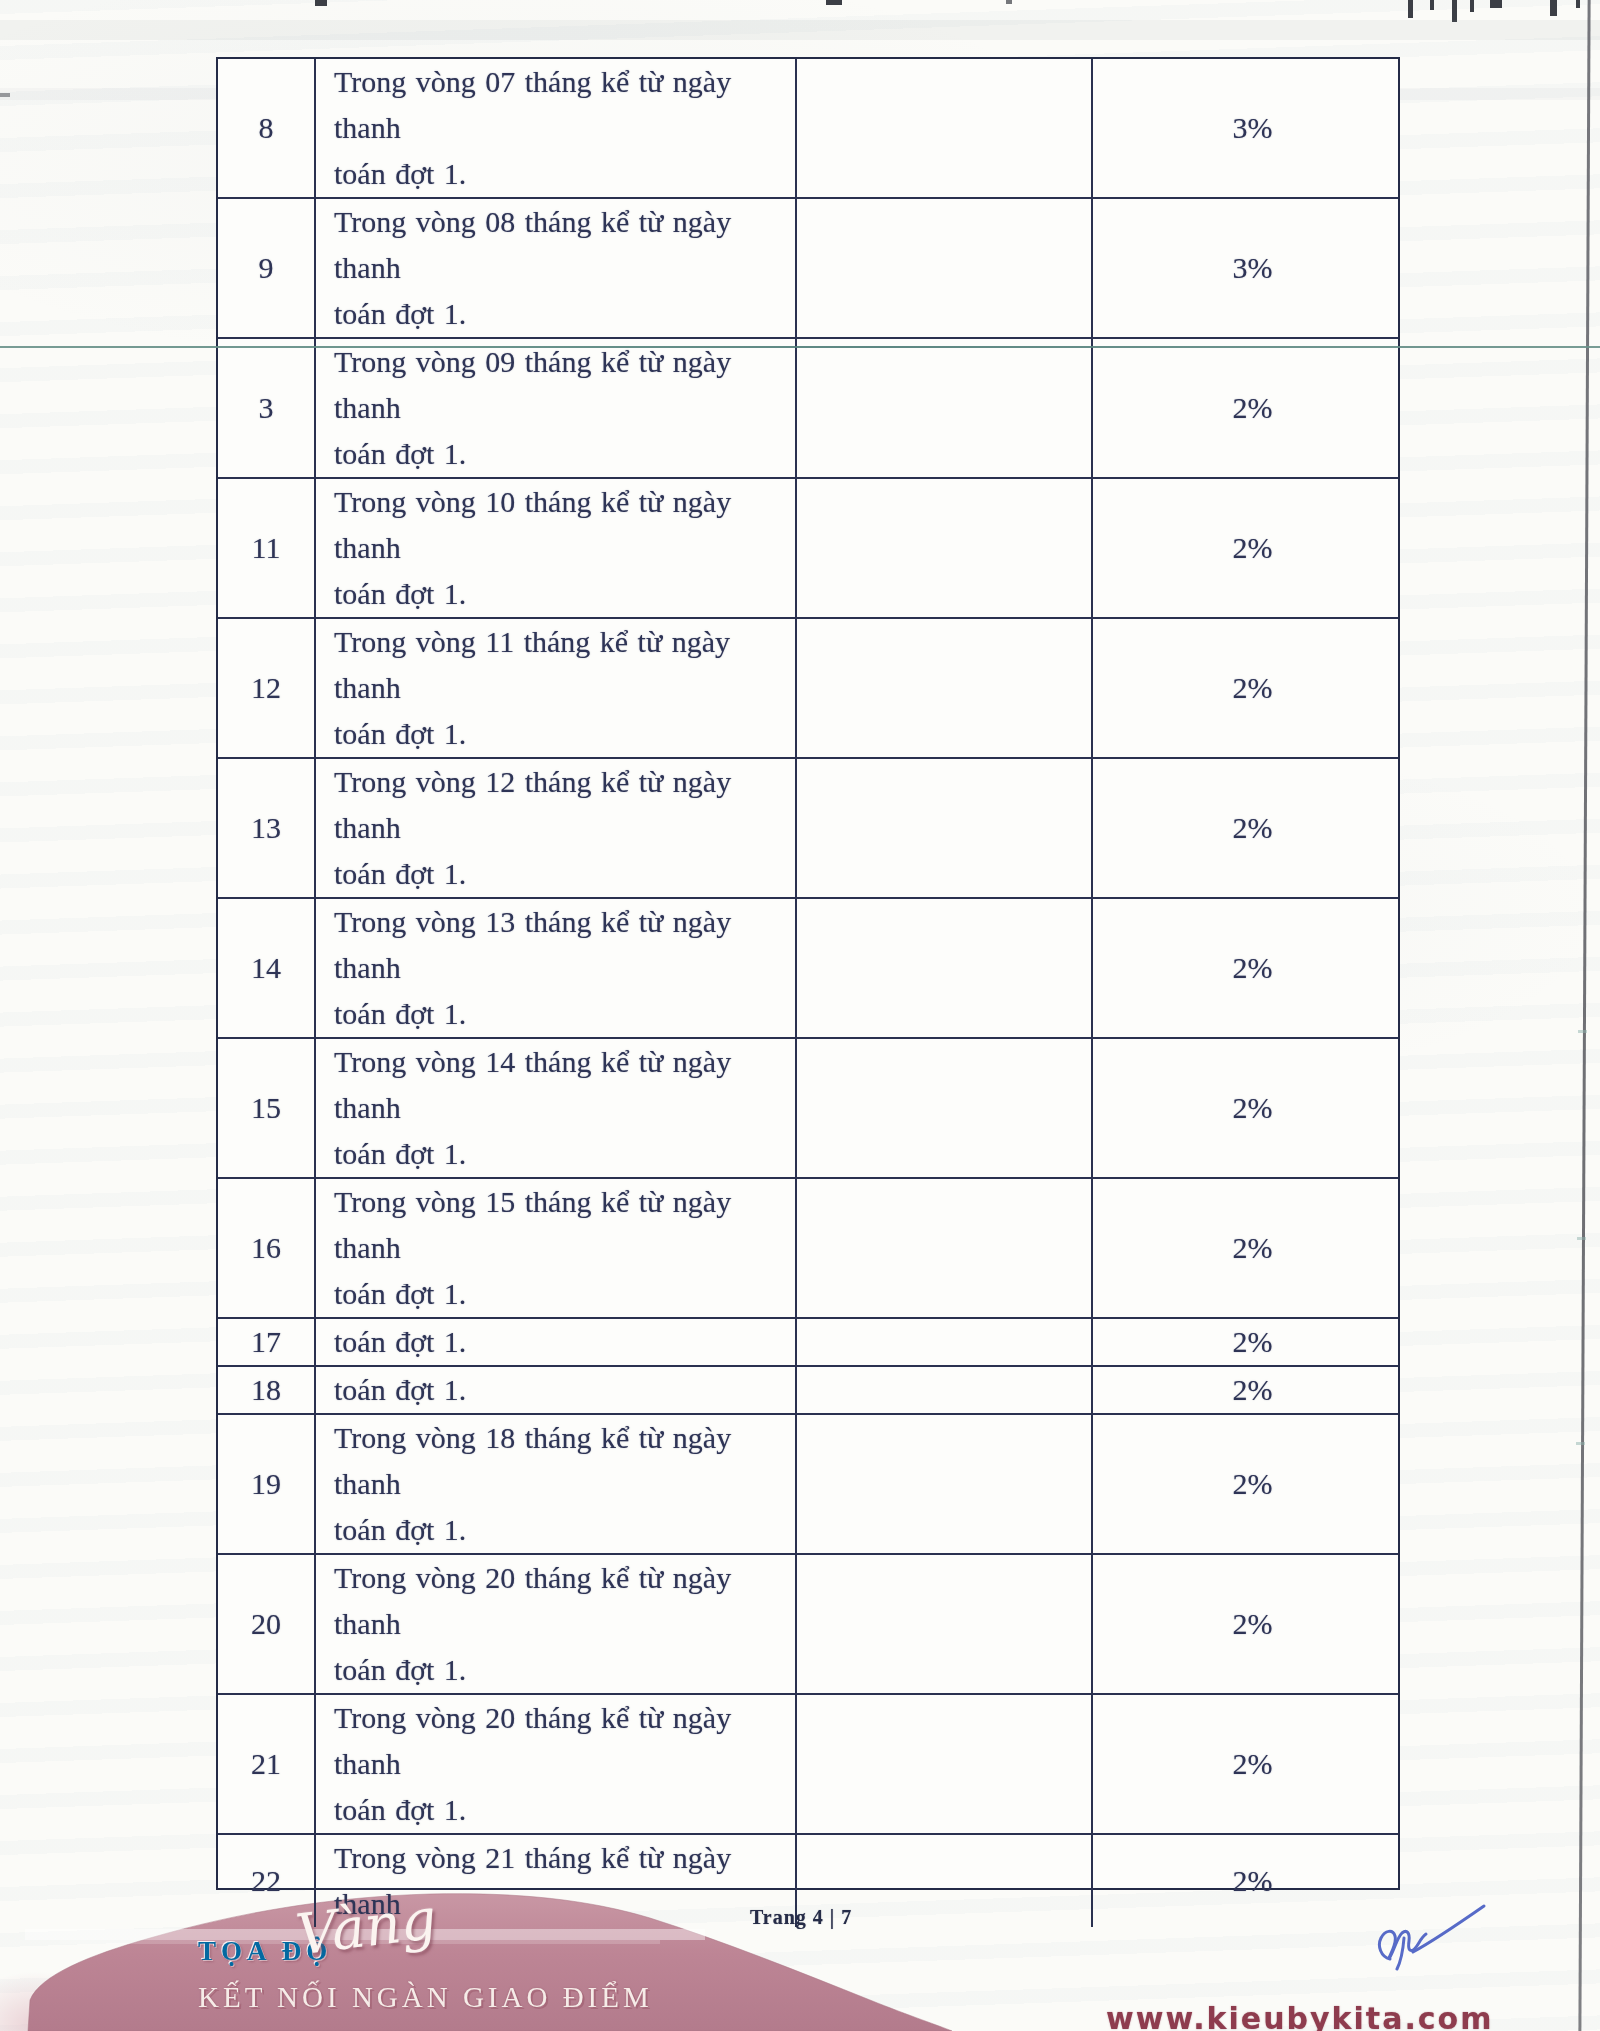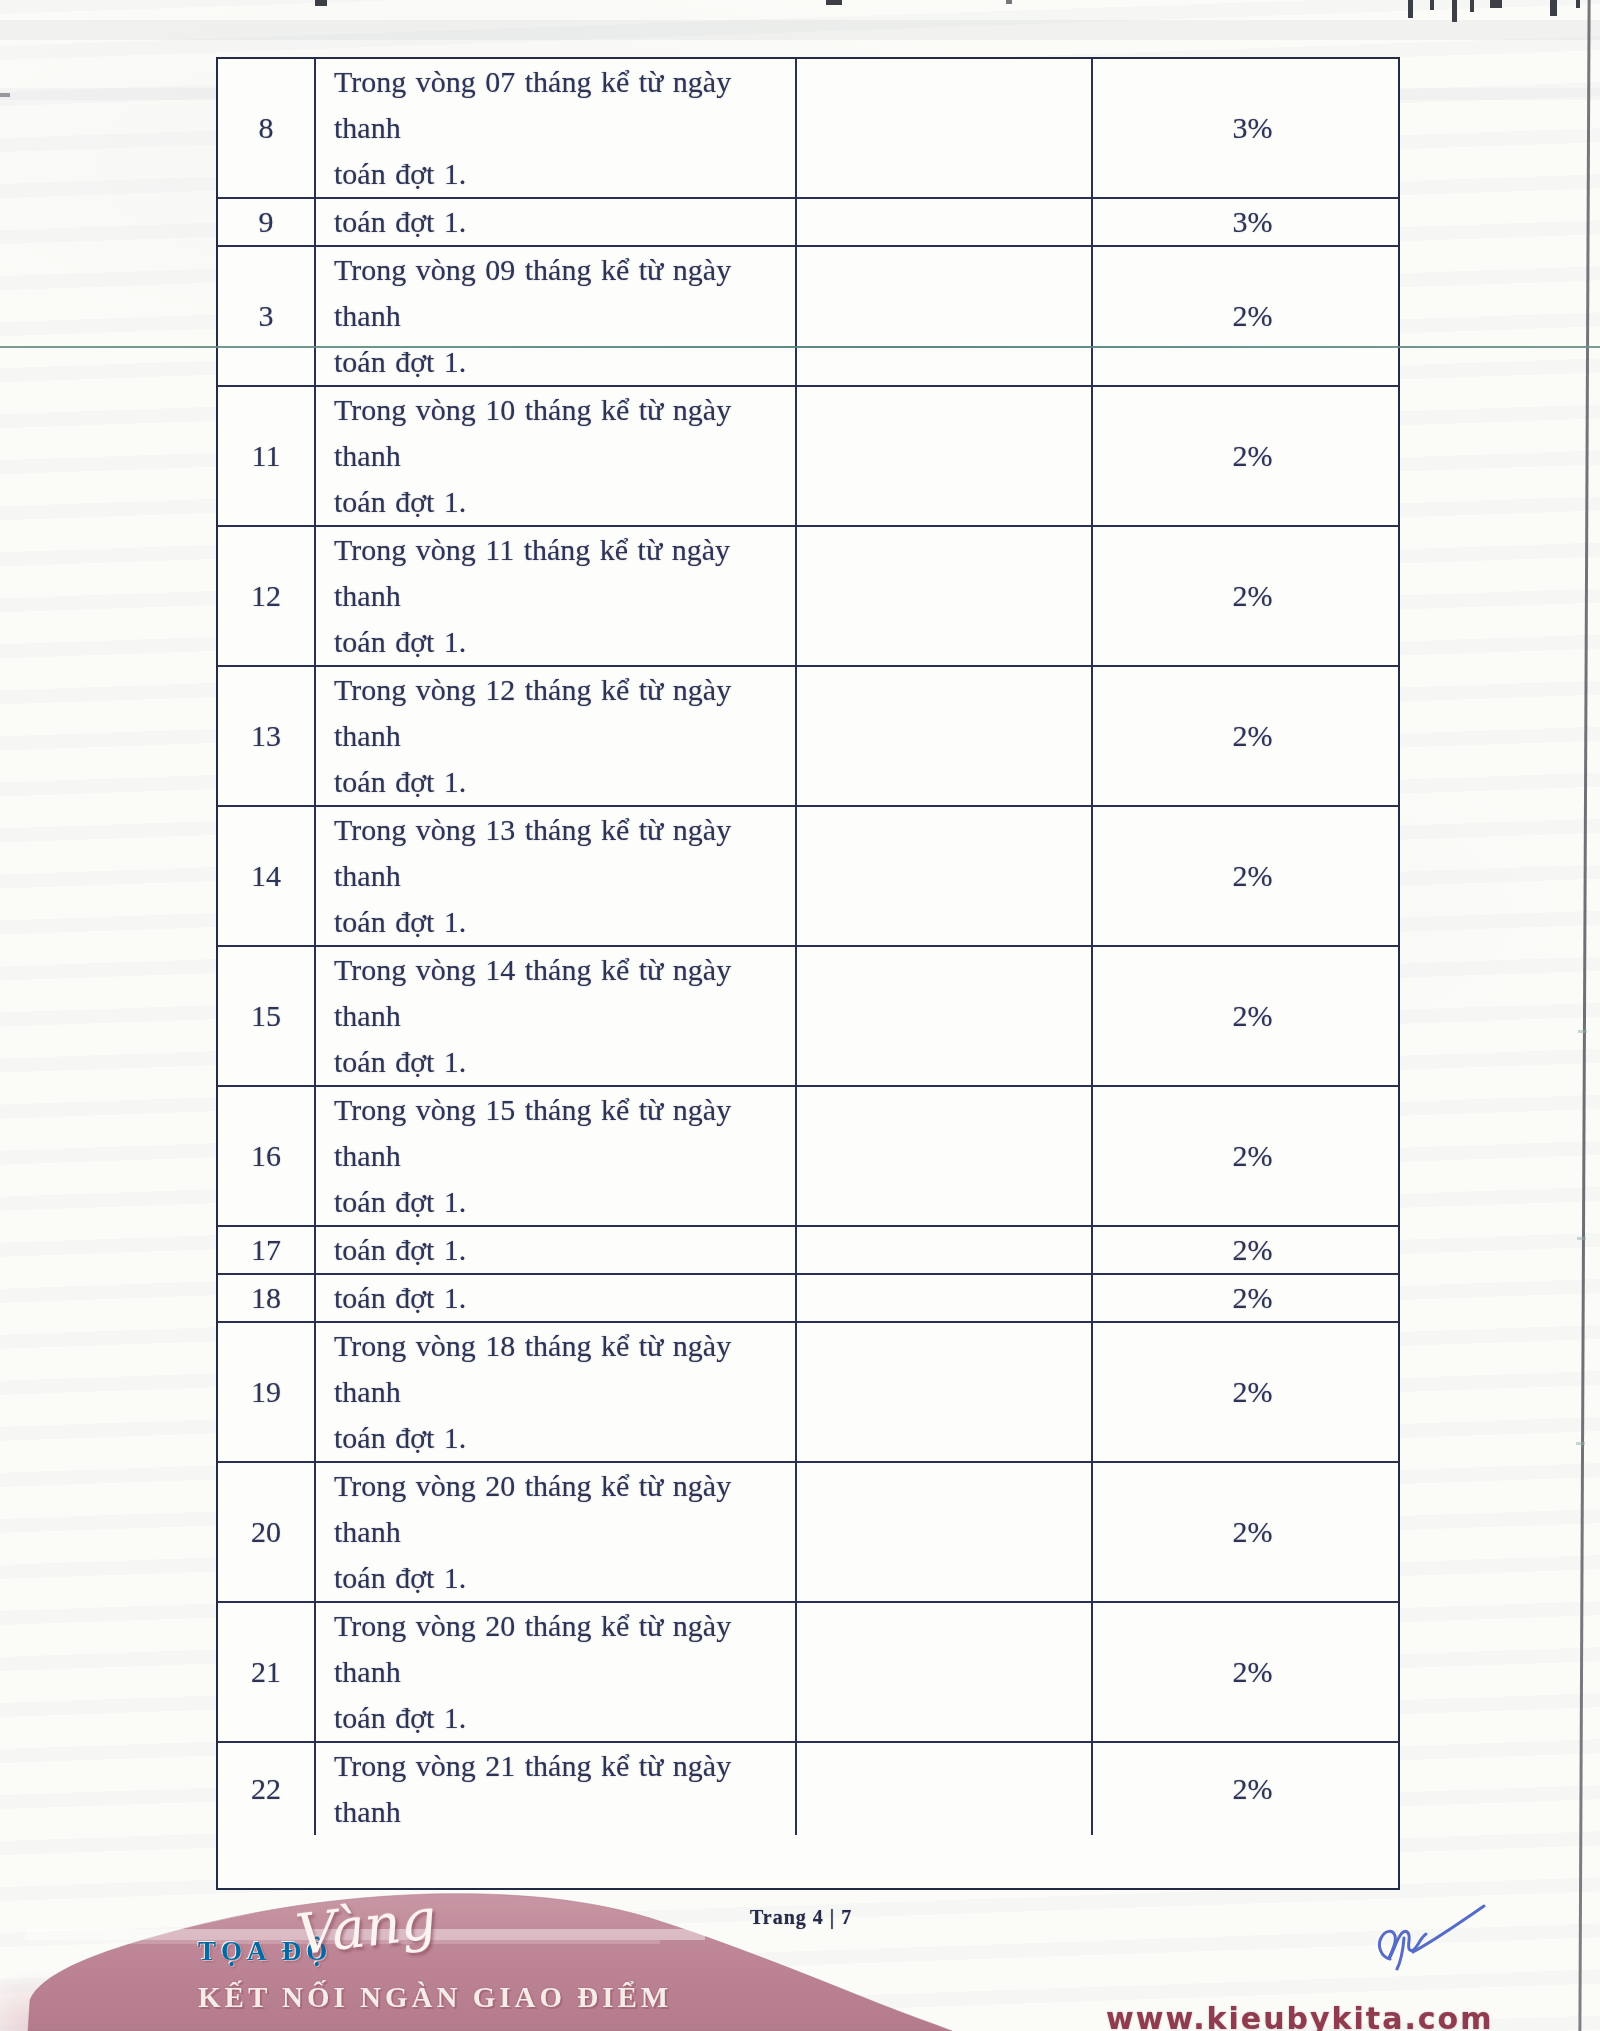--- a/index.html
+++ b/index.html
@@ -61,21 +61,21 @@
     text-shadow:-1px -1px 0 rgba(255,255,255,.85),1px 1px 0 rgba(255,255,255,.45),2px 2px 2px rgba(140,70,88,.45);
   }
   .logo-vang{
     position:absolute;left:296px;top:1894px;z-index:5;
     font-family:"DejaVu Serif","Liberation Serif",serif;font-style:italic;
     font-size:56px;color:#fbf4f0;transform:rotate(-7deg);
     text-shadow:2px 3px 3px rgba(125,62,80,.55),0 0 2px rgba(255,255,255,.4);
   }
   .logo-ketnoi{
     position:absolute;left:198px;top:1981px;z-index:5;
-    font-size:29px;font-weight:bold;letter-spacing:4px;color:#f6ece8;
+    font-size:29px;font-weight:normal;letter-spacing:4px;color:#f6ece8;
     text-shadow:2px 2px 0 rgba(158,92,110,.6),0 0 2px rgba(120,60,78,.35);
   }
   .page-number{
     position:absolute;left:750px;top:1906px;z-index:5;
     font-size:20px;font-weight:bold;color:#262c48;
     text-shadow:0 0 1px rgba(38,44,72,.5);letter-spacing:1px;
   }
   .website{
     position:absolute;left:1106px;top:1968px;z-index:5;
     font-family:"DejaVu Sans","Liberation Sans",sans-serif;
@@ -125,20 +125,21 @@
         <div>Trong vòng 07 tháng kể từ ngày thanh</div>
         <div>toán đợt 1.</div>
       </div>
       <div class="td c-empty"></div>
       <div class="td c-pct">3%</div>
     </div>
 
     <div class="tr">
       <div class="td c-no">9</div>
       <div class="td c-text">
+        <div>Trong vòng 08 tháng kể từ ngày thanh</div>
         <div>toán đợt 1.</div>
       </div>
       <div class="td c-empty"></div>
       <div class="td c-pct">3%</div>
     </div>
 
     <div class="tr">
       <div class="td c-no">3</div>
       <div class="td c-text">
         <div>Trong vòng 09 tháng kể từ ngày thanh</div>

